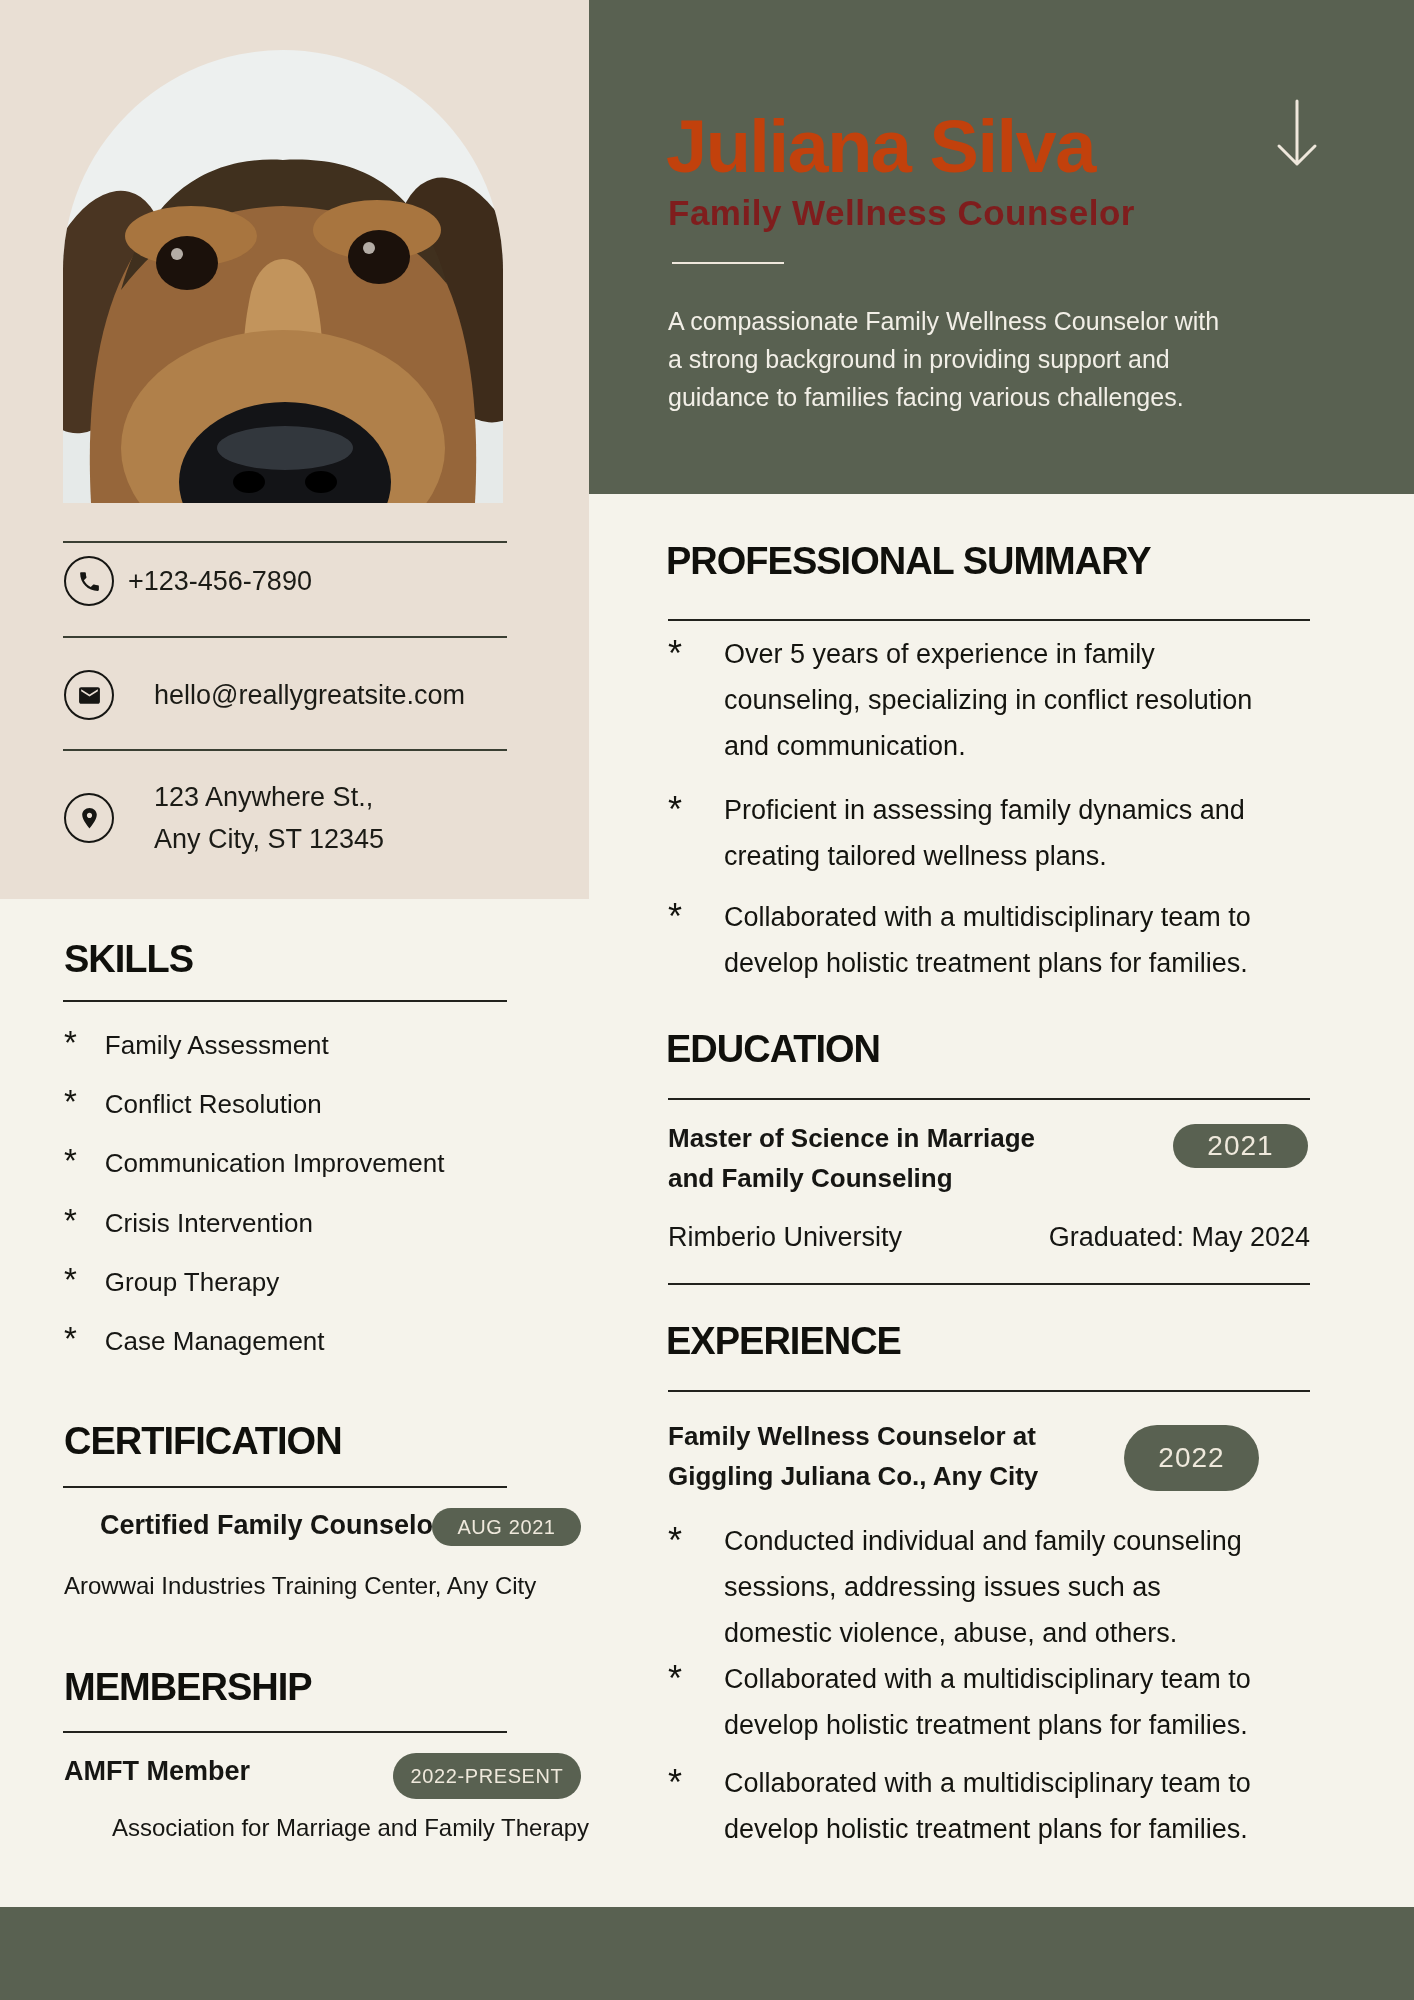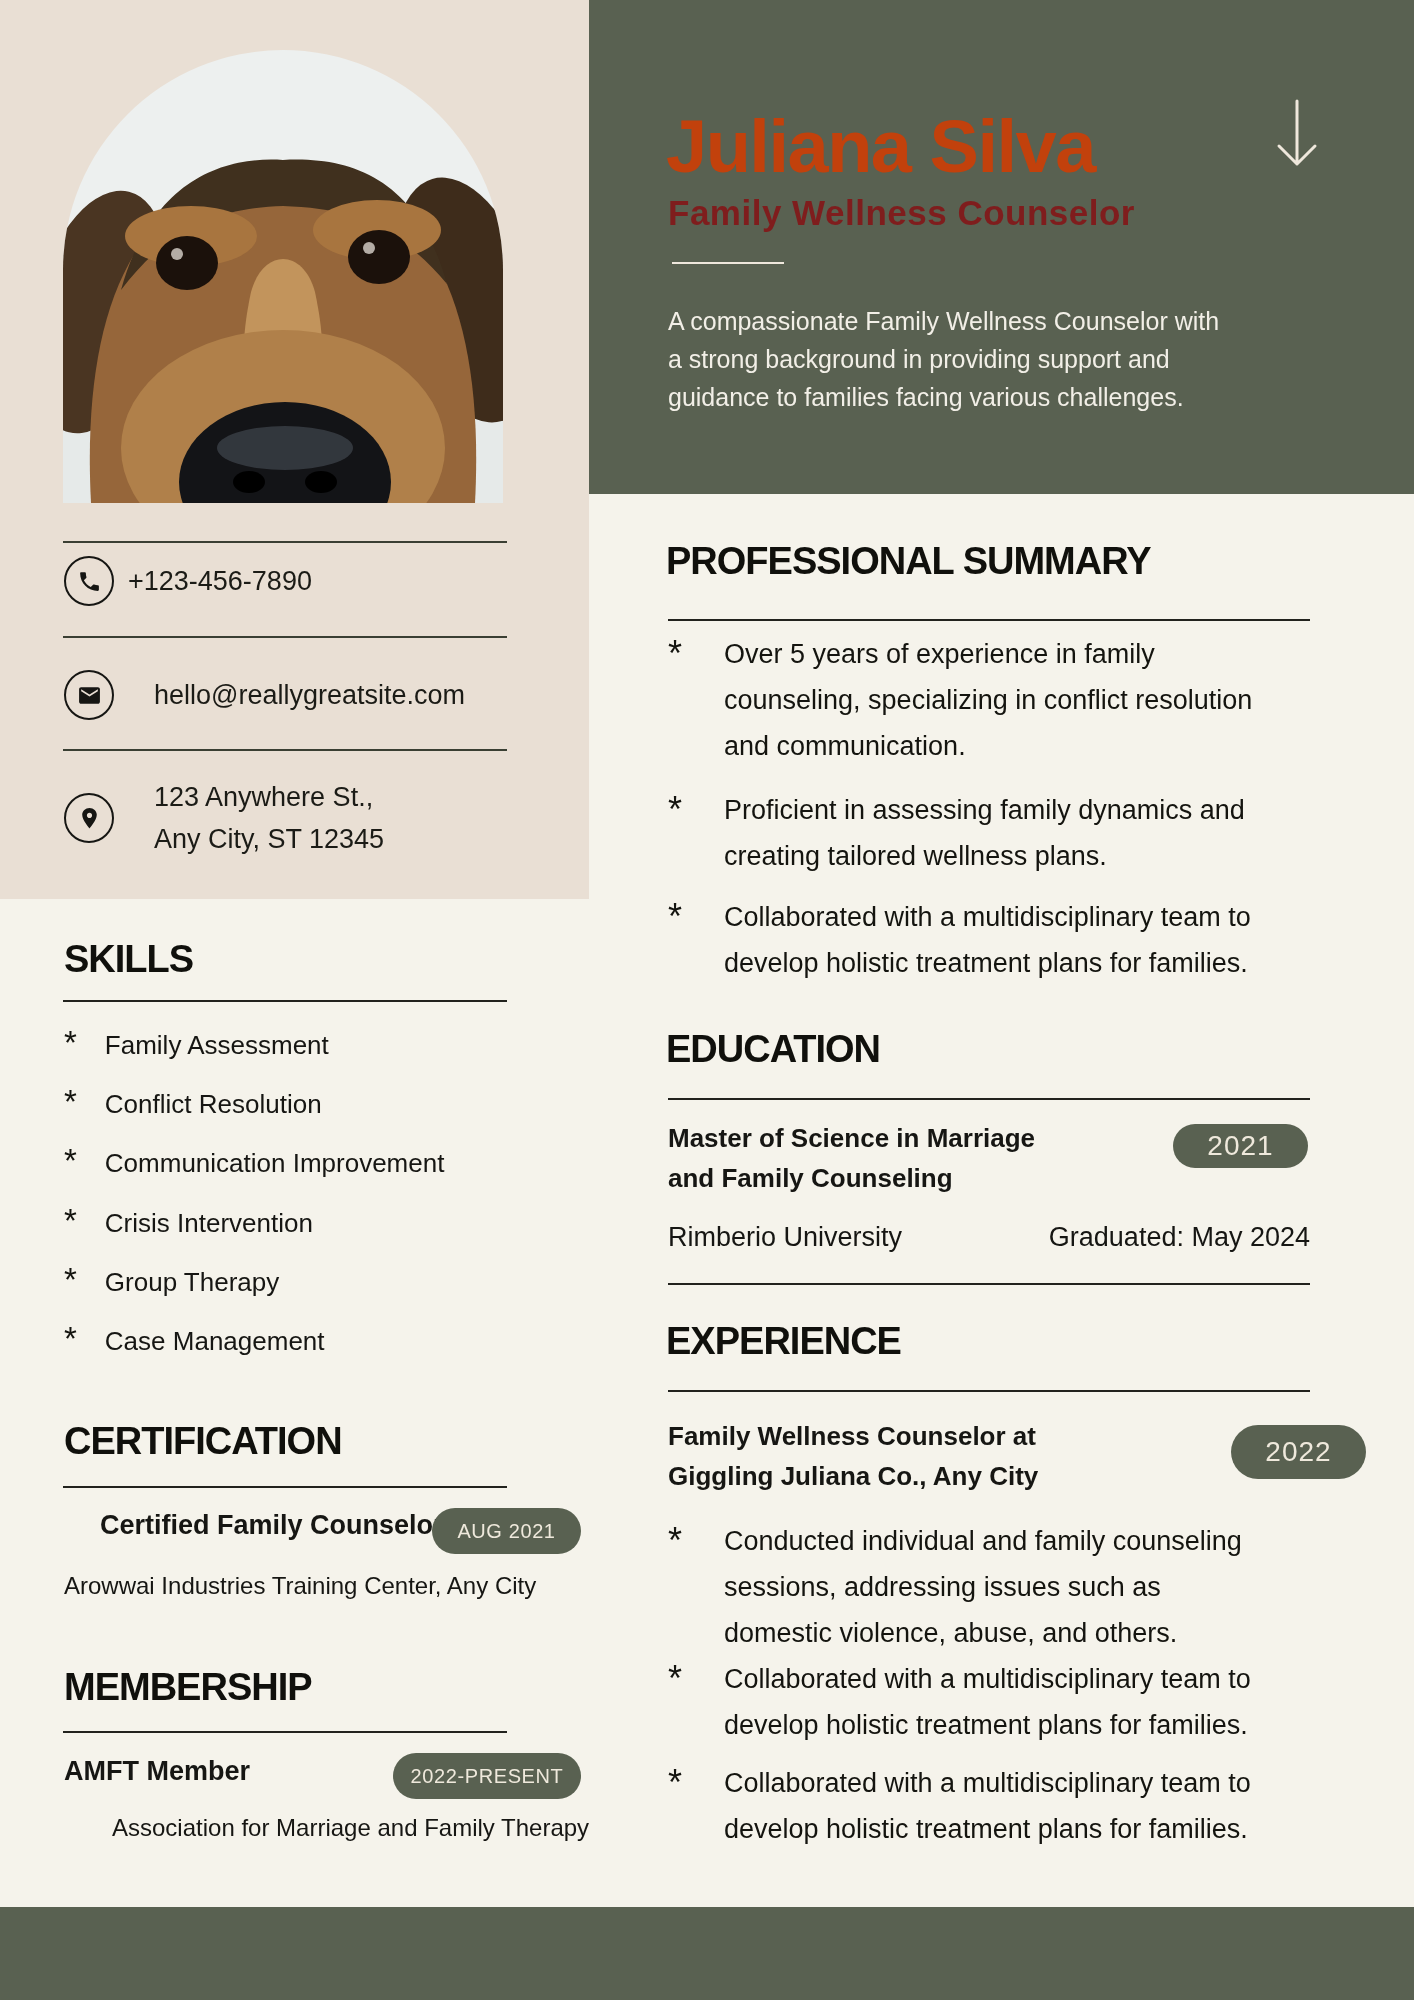--- a/index.html
+++ b/index.html
@@ -152,21 +152,21 @@
     <span class="skill-label">Group Therapy</span>
   </div>
   <div class="skill-row" style="top:1322px;">
     <span class="marker">*</span>
     <span class="skill-label">Case Management</span>
   </div>
 
   <div class="sec-h" style="left:64px;top:1420px;">CERTIFICATION</div>
   <div class="rule thick" style="left:63px;top:1486px;width:444px;"></div>
   <div class="abs bold-27" style="left:64px;top:1510px;margin-left:36px;">Certified Family Counselor</div>
-  <div class="pill small" style="left:432px;top:1508px;width:149px;height:46px;">AUG 2021</div>
+  <div class="pill small" style="left:432px;top:1508px;width:149px;height:38px;">AUG 2021</div>
   <div class="abs plain-24" style="left:64px;top:1572px;">Arowwai Industries Training Center, Any City</div>
 
   <div class="sec-h" style="left:64px;top:1666px;">MEMBERSHIP</div>
   <div class="rule thick" style="left:63px;top:1731px;width:444px;"></div>
   <div class="abs bold-27" style="left:64px;top:1756px;">AMFT Member</div>
   <div class="pill small" style="left:393px;top:1753px;width:188px;height:46px;">2022-PRESENT</div>
   <div class="abs plain-24" style="left:64px;top:1814px;margin-left:48px;">Association for Marriage and Family Therapy</div>
 
   <div class="sec-h" style="left:666px;top:540px;">PROFESSIONAL SUMMARY</div>
   <div class="rule thick" style="left:668px;top:619px;width:642px;"></div>
@@ -204,21 +204,21 @@
   <div class="abs plain-27" style="left:668px;top:1222px;">Rimberio University</div>
   <div class="abs plain-27" style="right:104px;top:1222px;">Graduated: May 2024</div>
   <div class="rule thick" style="left:668px;top:1283px;width:642px;"></div>
 
   <div class="sec-h" style="left:666px;top:1320px;">EXPERIENCE</div>
   <div class="rule thick" style="left:668px;top:1390px;width:642px;"></div>
   <div class="abs bold-26" style="left:668px;top:1416px;">
     <div>Family Wellness Counselor at</div>
     <div>Giggling Juliana Co., Any City</div>
   </div>
-  <div class="pill year" style="left:1231px;top:1425px;width:135px;height:54px;">2022</div>
+  <div class="pill year" style="left:1124px;top:1425px;width:135px;height:66px;">2022</div>
 
   <div class="bullet" style="left:668px;top:1518px;">
     <span class="marker">*</span>
     <div class="bullet-lines">
       <div>Conducted individual and family counseling</div>
       <div>sessions, addressing issues such as</div>
       <div>domestic violence, abuse, and others.</div>
     </div>
   </div>
   <div class="bullet" style="left:668px;top:1656px;">

